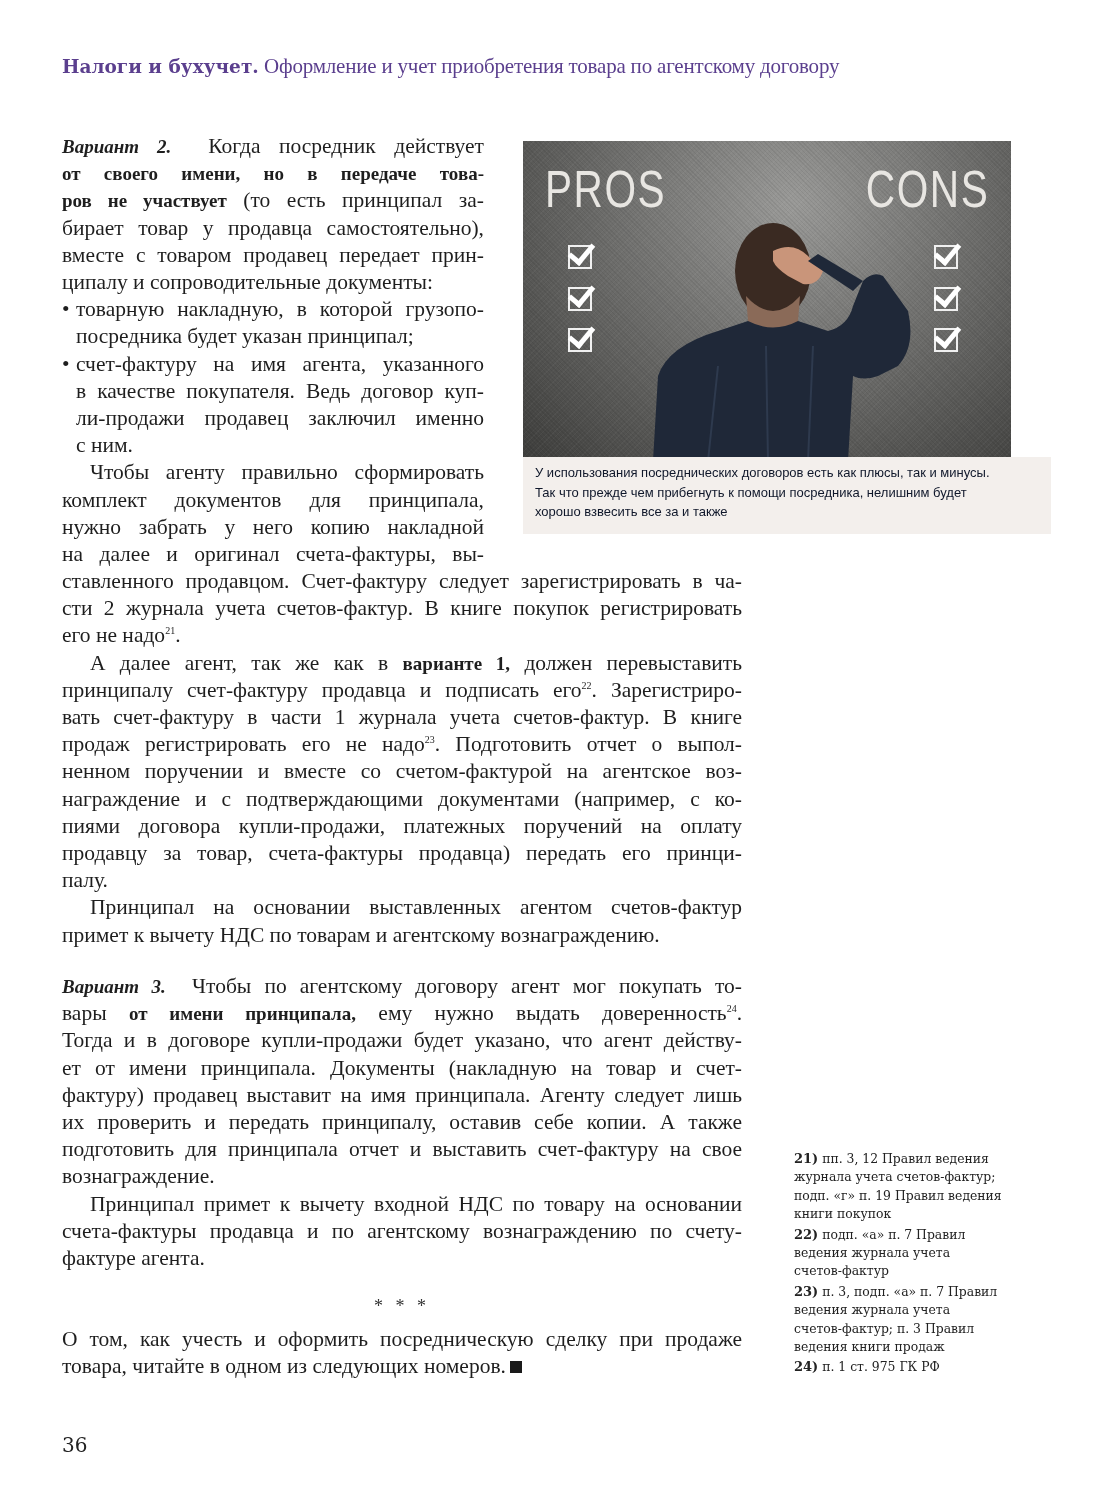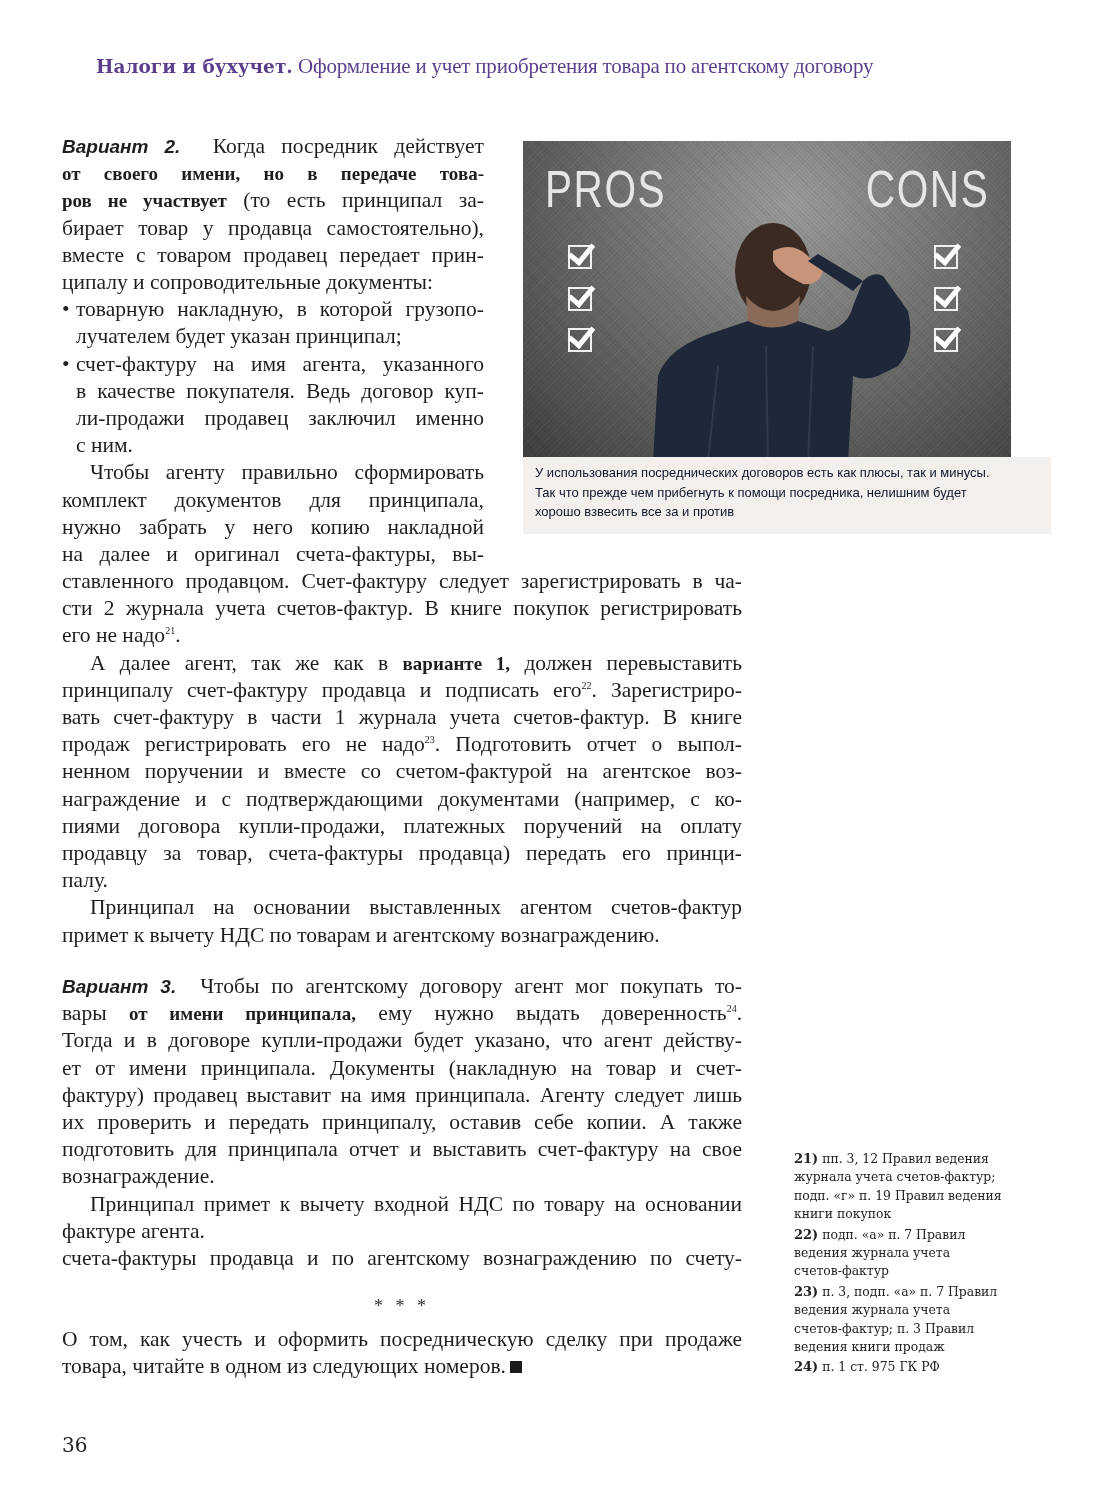--- a/index.html
+++ b/index.html
@@ -1,31 +1,31 @@
 <!DOCTYPE html>
 <html><head>
   <meta charset="utf-8">
   <style>
     html, body { margin: 0; padding: 0; }
     body { width: 1104px; height: 1500px; background: #ffffff; position: relative; overflow: hidden;
            font-family: "DejaVu Serif", serif; color: #1a1a1a; }
-    .header { position: absolute; left: 62px; top: 54px; font-family: "Liberation Serif", serif; font-size: 21px; color: #5b3f8e; white-space: nowrap; margin-left: 34px; }
+    .header { position: absolute; left: 62px; top: 54px; font-family: "Liberation Serif", serif; font-size: 21px; color: #5b3f8e; white-space: nowrap; }
     .header b { font-family: "DejaVu Serif", serif; font-weight: bold; font-size: 18.5px; }
     .header span.sub { letter-spacing: -0.2px; }
 
     .body-text { font-family: "Liberation Serif", serif; font-size: 21.5px; line-height: 27.2px; color: #1e1e1e; }
     .col-narrow { position: absolute; left: 62px; top: 133px; width: 422px; }
     .col-wide { position: absolute; left: 62px; width: 680px; }
     .line { display: block; white-space: nowrap; text-align: justify; text-align-last: justify; }
     .line.last { text-align-last: left; }
     .indent { padding-left: 28px; }
     .bullet-line { padding-left: 14px; position: relative; }
     .bullet-line .dot { position: absolute; left: 0; }
     .bold { font-family: Liberation Serif, serif; font-weight: bold; font-size: 19px; }
-    .bi { font-family: Liberation Sans, sans-serif; font-weight: bold; font-style: italic; font-size: 19px; }
+    .bi { font-family: Liberation Serif, serif; font-weight: bold; font-style: italic; font-size: 19px; }
     sup { font-size: 10px; vertical-align: 8px; line-height: 0; }
 
     .figure { position: absolute; left: 523px; top: 141px; width: 528px; }
     .photo { position: relative; width: 488px; height: 316px; overflow: hidden;
              background: radial-gradient(ellipse at 55% 20%, #9a9a98 0%, #7a7a78 35%, #555553 75%, #3e3e3c 100%); }
     .photo .noise { position: absolute; inset: 0; opacity: .25;
       background-image: repeating-linear-gradient(45deg, rgba(0,0,0,.25) 0 1px, transparent 1px 3px),
                         repeating-linear-gradient(-45deg, rgba(255,255,255,.15) 0 1px, transparent 1px 4px); }
     .photo .label { position: absolute; top: 18px; font-family: "Liberation Sans", sans-serif; font-size: 52px; color: #e8e6e2;
                     transform: scaleX(.78); letter-spacing: 2px; font-weight: normal; }
@@ -59,21 +59,21 @@
 <div class="col-narrow body-text">
   <span class="line"><span class="bi">Вариант 2.</span>&nbsp; <span>Когда посредник действует</span></span>
   <span class="line bold">от своего имени, но в передаче това-</span>
   <span class="line"><span class="bold">ров не участвует</span><span> (то есть принципал за-</span></span>
   <span class="line">бирает товар у продавца самостоятельно),</span>
   <span class="line">вместе с товаром продавец передает прин-</span>
   <span class="line last">ципалу и сопроводительные документы:</span>
 
   <div>
     <span class="line bullet-line"><span class="dot">•</span><span>товарную накладную, в которой грузопо-</span></span>
-    <span class="line bullet-line last">лучателем будет указан принципал;</span>
+    <span class="line bullet-line last">посредника будет указан принципал;</span>
   </div>
   <div>
     <span class="line bullet-line"><span class="dot">•</span><span>счет-фактуру на имя агента, указанного</span></span>
     <span class="line bullet-line">в качестве покупателя. Ведь договор куп-</span>
     <span class="line bullet-line">ли-продажи продавец заключил именно</span>
     <span class="line bullet-line last">с ним.</span>
   </div>
 
   <span class="line indent">Чтобы агенту правильно сформировать</span>
   <span class="line">комплект документов для принципала,</span>
@@ -97,21 +97,21 @@
       <path d="M60 245 L70 150 M120 245 L118 130 M160 245 L165 130" stroke="#2e3a4e" stroke-width="2" fill="none"></path>
       <ellipse cx="125" cy="55" rx="38" ry="48" fill="#3a2a22"></ellipse>
       <path d="M98 80 Q125 110 152 80 L150 105 Q125 118 100 105 Z" fill="#8a6a58"></path>
       <path d="M125 35 Q145 25 160 40 L175 55 Q170 70 155 68 L140 60 Q128 52 125 45 Z" fill="#c9957a"></path>
       <path d="M160 45 L205 75 L215 65 L170 38 Z" fill="#1f2838"></path>
     </svg>
   </div>
   <div class="caption">
     <span class="cl">У использования посреднических договоров есть как плюсы, так и минусы.</span>
     <span class="cl">Так что прежде чем прибегнуть к помощи посредника, нелишним будет</span>
-    <span class="cl">хорошо взвесить все за и против</span>
+    <span class="cl">хорошо взвесить все за и также</span>
   </div>
 </div>
 
 <div class="col-wide body-text" style="top:568px">
   <span class="line">ставленного продавцом. Счет-фактуру следует зарегистрировать в ча-</span>
   <span class="line">сти 2 журнала учета счетов-фактур. В книге покупок регистрировать</span>
   <span class="line last"><span>его не надо</span><sup>21</sup>.</span>
 
   <span class="line indent"><span>А далее агент, так же как в </span><span class="bold">варианте 1,</span><span> должен перевыставить</span></span>
   <span class="line"><span>принципалу счет-фактуру продавца и подписать его</span><sup>22</sup><span>. Зарегистриро-</span></span>
@@ -130,22 +130,22 @@
 <div class="col-wide body-text" style="top:973px">
   <span class="line"><span class="bi">Вариант 3.</span>&nbsp; <span>Чтобы по агентскому договору агент мог покупать то-</span></span>
   <span class="line"><span>вары </span><span class="bold">от имени принципала,</span><span> ему нужно выдать доверенность</span><sup>24</sup>.</span>
   <span class="line">Тогда и в договоре купли-продажи будет указано, что агент действу-</span>
   <span class="line">ет от имени принципала. Документы (накладную на товар и счет-</span>
   <span class="line">фактуру) продавец выставит на имя принципала. Агенту следует лишь</span>
   <span class="line">их проверить и передать принципалу, оставив себе копии. А также</span>
   <span class="line">подготовить для принципала отчет и выставить счет-фактуру на свое</span>
   <span class="line last">вознаграждение.</span>
   <span class="line indent">Принципал примет к вычету входной НДС по товару на основании</span>
+  <span class="line">счета-фактуры продавца и по агентскому вознаграждению по счету-</span>
   <span class="line last">фактуре агента.</span>
-  <span class="line">счета-фактуры продавца и по агентскому вознаграждению по счету-</span>
 </div>
 
 <div class="stars">* * *</div>
 
 <div class="col-wide body-text" style="top:1326px">
   <span class="line">О том, как учесть и оформить посредническую сделку при продаже</span>
   <span class="line last"><span>товара, читайте в одном из следующих номеров.</span><span class="end-mark"></span></span>
 </div>
 
 <div class="footnotes">

